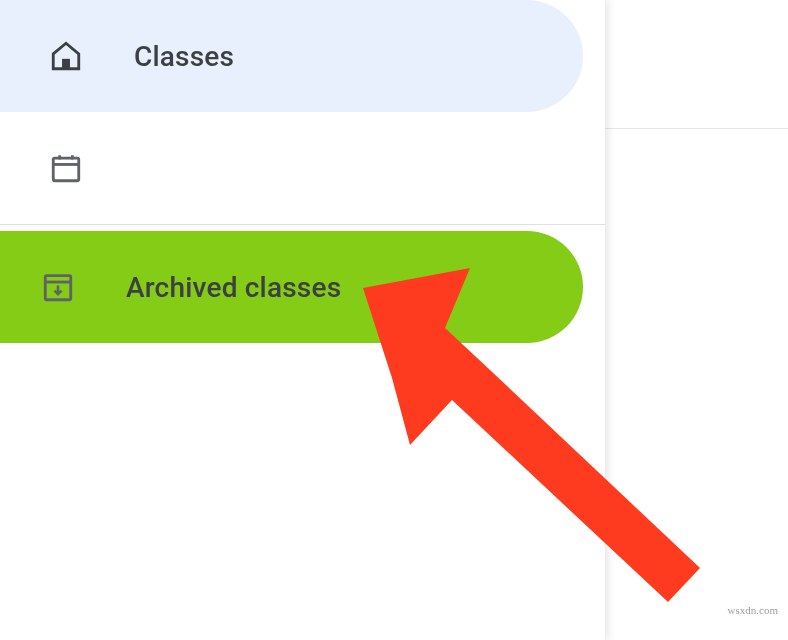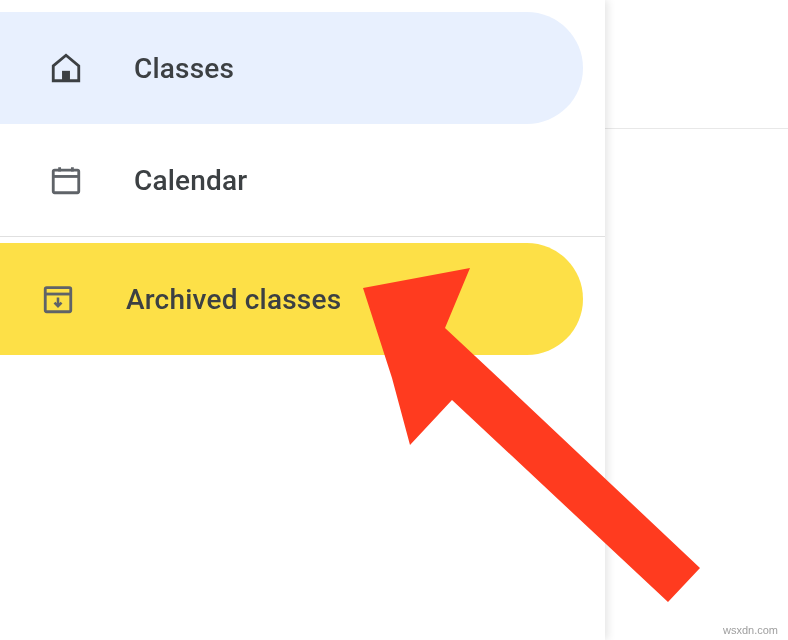--- a/index.html
+++ b/index.html
@@ -12,38 +12,38 @@
       overflow: hidden;
     }
     .sidebar {
       width: 605px;
       height: 640px;
       background: #fff;
       position: relative;
       box-shadow: 3px 0 8px rgba(0,0,0,0.1);
     }
     .nav-section {
-      padding-top: 12px;
+      padding-top: 0;
     }
     .nav-item {
       display: flex;
       align-items: center;
       height: 112px;
       padding-left: 48px;
       border-top-right-radius: 56px;
       border-bottom-right-radius: 56px;
       margin-right: 22px;
       cursor: pointer;
       position: relative;
     }
     .nav-item.active {
       background: #e8f0fe;
     }
     .nav-item.hover {
-      background: #fde047;
+      background: #84cc16;
       padding-left: 40px;
     }
     .icon-wrap {
       width: 36px;
       height: 36px;
       display: flex;
       align-items: center;
       justify-content: center;
       margin-right: 50px;
     }
@@ -58,25 +58,25 @@
       background: #e0e0e0;
       width: 100%;
     }
     .arrow {
       position: absolute;
       pointer-events: none;
       z-index: 10;
     }
     .watermark {
       position: absolute;
-      bottom: 4px;
+      bottom: 24px;
       right: 10px;
       font-size: 11px;
       color: #9e9e9e;
-      font-family: Liberation Sans, sans-serif;
+      font-family: Liberation Serif, serif;
     }
     .right-area {
       position: absolute;
       left: 605px;
       top: 0;
       width: 183px;
       height: 640px;
       background: #fff;
     }
     .right-divider {
@@ -109,21 +109,20 @@
 
     <div class="nav-item">
       <span class="icon-wrap">
         <svg width="34" height="34" viewBox="0 0 24 24" fill="none" stroke="#5f6368" stroke-width="2">
           <rect x="3" y="5" width="18" height="16" rx="1"></rect>
           <line x1="3" y1="9.5" x2="21" y2="9.5"></line>
           <line x1="7.5" y1="3" x2="7.5" y2="6"></line>
           <line x1="16.5" y1="3" x2="16.5" y2="6"></line>
         </svg>
       </span>
-      <span class="nav-label">Calendar</span>
     </div>
 
   </div>
 
   <div class="divider"></div>
 
   <div class="nav-section" style="padding-top:6px;">
 
     <div class="nav-item hover">
       <span class="icon-wrap">

